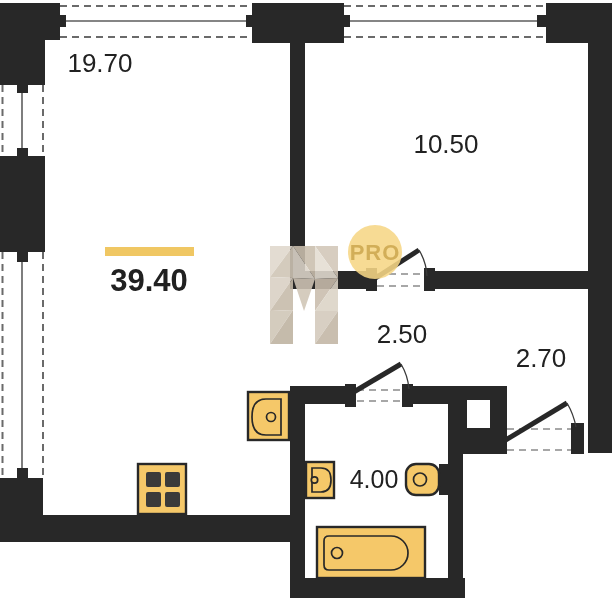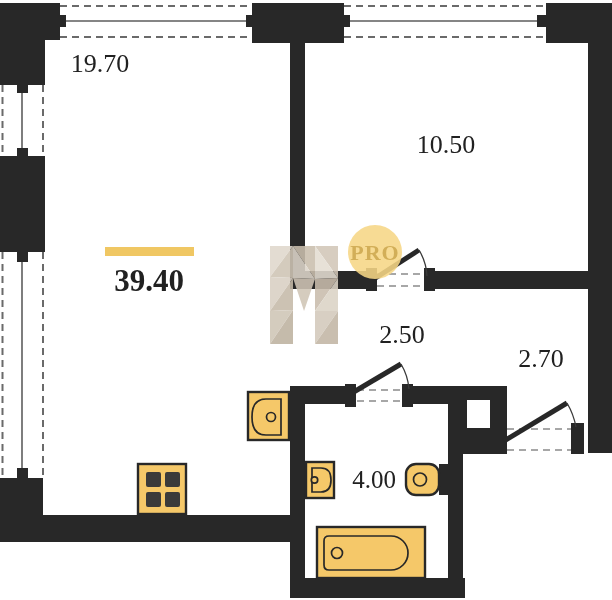--- a/index.html
+++ b/index.html
@@ -1,17 +1,17 @@
 <!DOCTYPE html>
 <html><head>
 <meta charset="utf-8">
 <style>
   html,body{margin:0;padding:0;background:#ffffff;}
   .plan-wrap{width:612px;height:600px;position:relative;background:#fff;overflow:hidden;
-             font-family:Liberation Serif, serif;}
+             font-family:Liberation Sans, sans-serif;}
   svg{display:block;}
   .wall{fill:#282828;}
   .win-dash{stroke:#6a6a6a;stroke-width:2;stroke-dasharray:7 5;fill:none;}
   .win-line{stroke:#5d5d5d;stroke-width:1.6;fill:none;}
   .post{fill:#282828;}
   .door-dash{stroke:#8a8a8a;stroke-width:1.6;stroke-dasharray:7 5;fill:none;}
   .door-leaf{stroke:#282828;stroke-width:5;fill:none;}
   .door-arc{stroke:#3a3a3a;stroke-width:1.3;fill:none;}
   .fixture{fill:#f5c869;stroke:#282828;stroke-width:2.4;}
   .fixture-inner{fill:#f5c869;stroke:#282828;stroke-width:1.7;}

